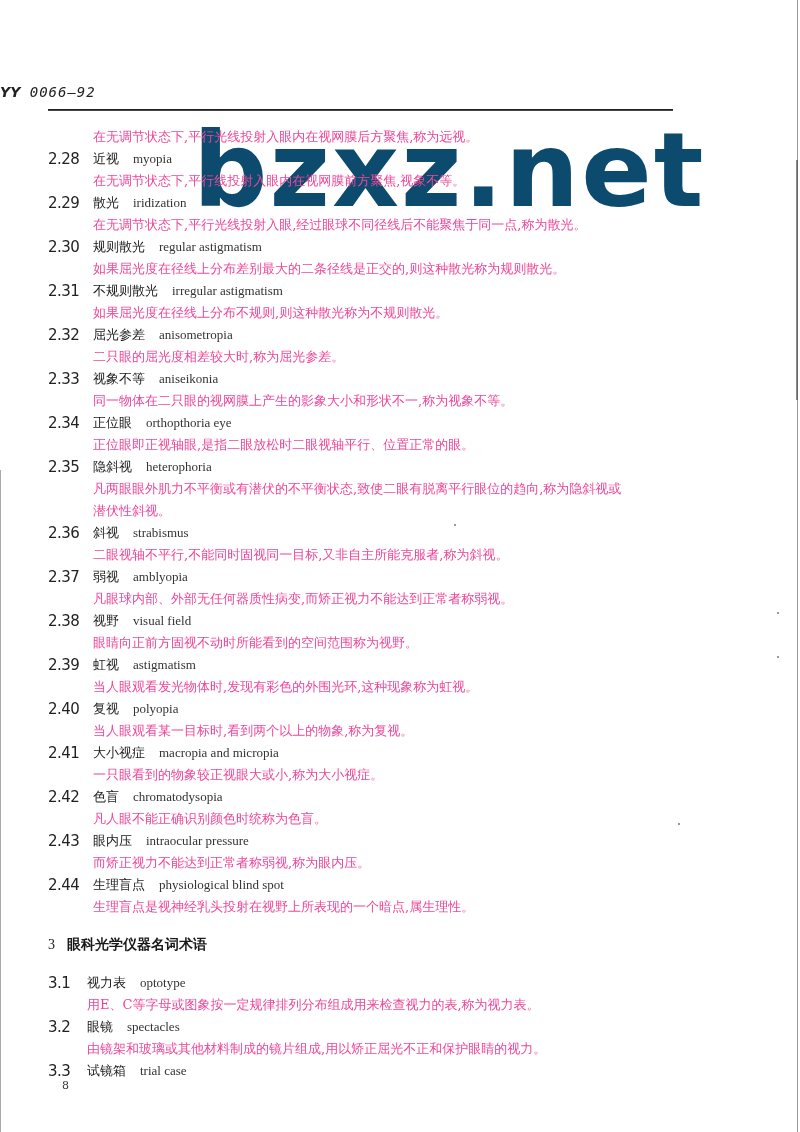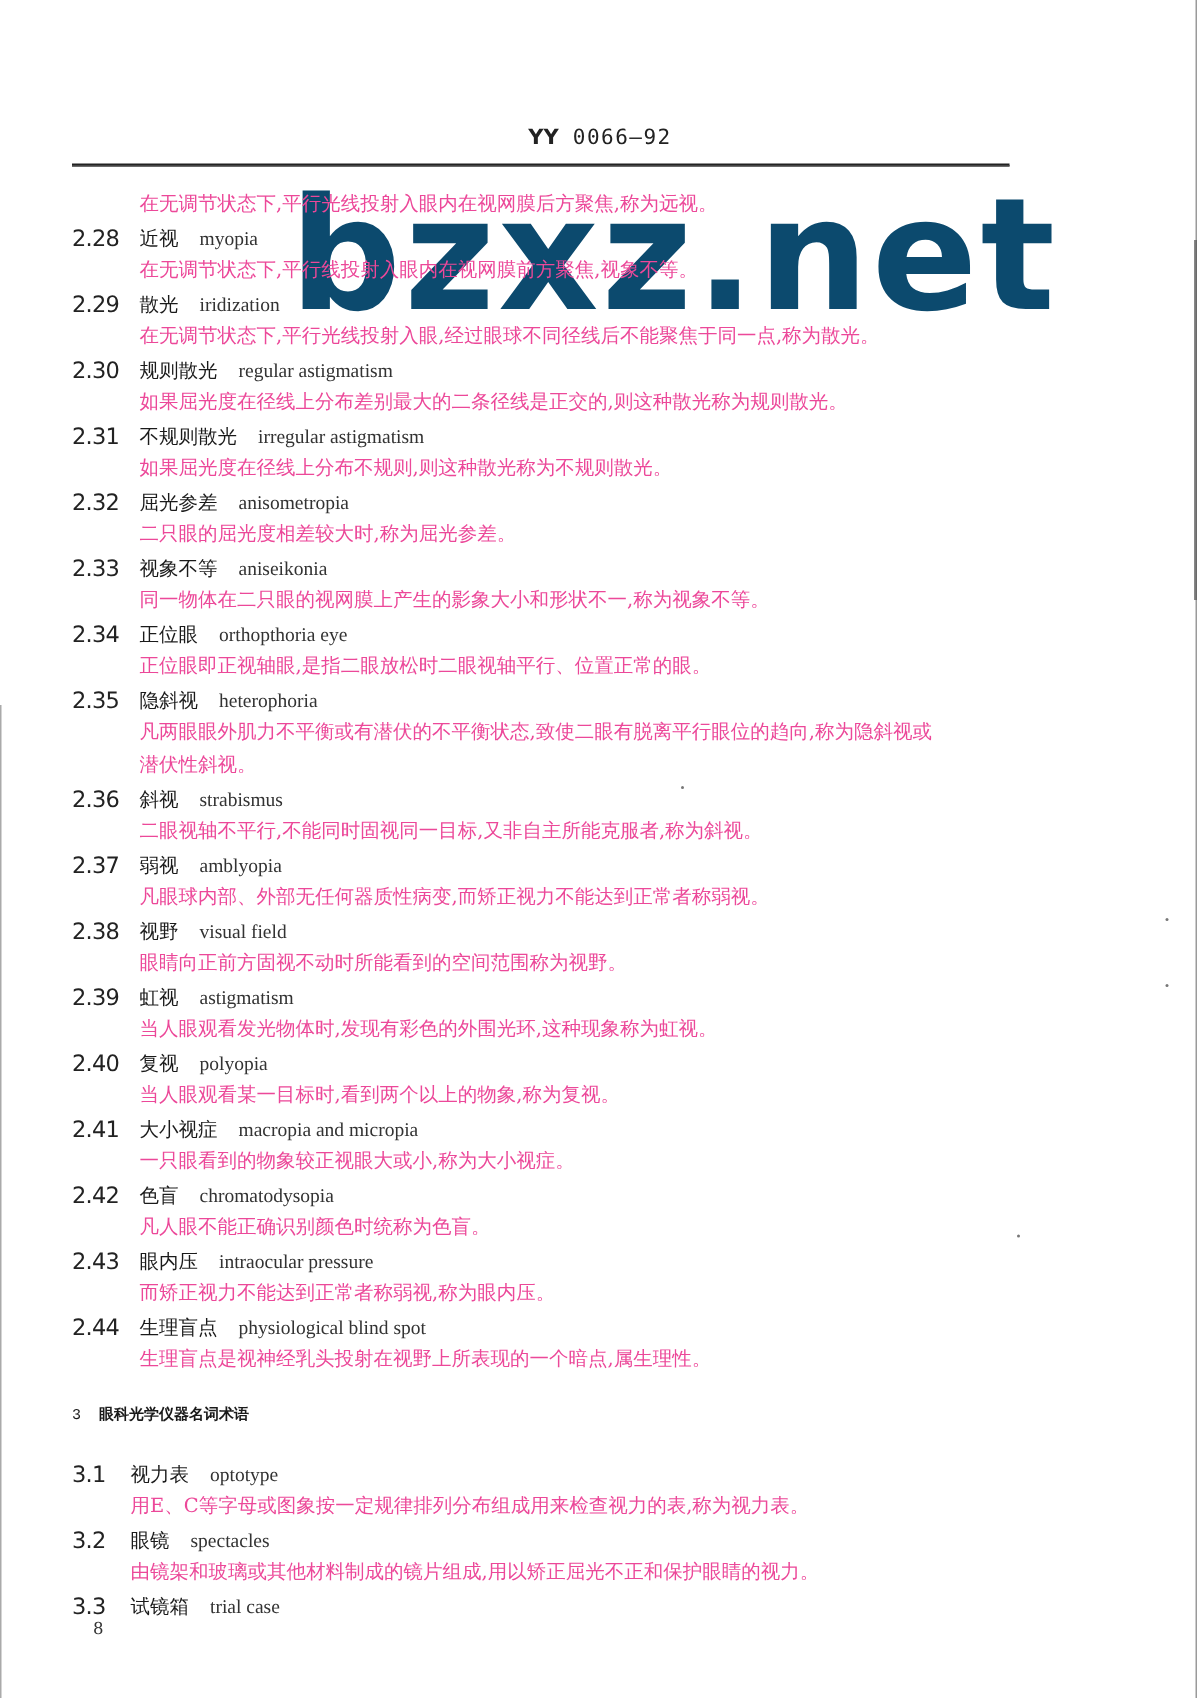--- a/index.html
+++ b/index.html
@@ -4,36 +4,36 @@
 <style>
   html, body { margin: 0; padding: 0; }
   body {
     width: 800px; height: 1132px; background: #ffffff; position: relative; overflow: hidden;
     font-family: "DejaVu Serif", "Liberation Serif", serif; color: #1a1a1a;
   }
   .edge-right { position: absolute; left: 797px; top: 0; width: 1px; height: 1132px; background: #9a9a9a; }
   .edge-right-dark { position: absolute; left: 796px; top: 160px; width: 2px; height: 240px; background: #555; opacity: .7; }
   .edge-left { position: absolute; left: 0; top: 470px; width: 1px; height: 662px; background: #aaa; }
   .header-code {
-    position: absolute; top: 84px; left: 0; width: 800px; text-align: center;
-    font-family: "DejaVu Sans Mono", "Liberation Mono", monospace; font-size: 14px; letter-spacing: 1px; color: #222;
+    position: absolute; top: 84px; left: 0; width: 800px; 
+    font-family: "DejaVu Sans Mono", "Liberation Mono", monospace; font-size: 14px; letter-spacing: 1px; color: #222; font-style: italic;
   }
   .header-code b { font-family: "DejaVu Sans", sans-serif; font-weight: bold; letter-spacing: 0; }
   .header-rule { position: absolute; top: 109px; left: 48px; width: 625px; height: 1px; background: #222; border-bottom: 1px solid #444; }
   .watermark {
     position: absolute; top: 118px; left: 193px; font-family: "DejaVu Sans", sans-serif; font-weight: bold;
     font-size: 104px; line-height: 104px; color: #0c4a6e; letter-spacing: 2px; z-index: 0;
   }
   .content { position: absolute; top: 118px; left: 0; width: 800px; z-index: 1; }
   .line { position: absolute; font-size: 13px; line-height: 18px; white-space: nowrap; }
   .num { position: absolute; left: 48px; font-family: "DejaVu Sans", sans-serif; font-size: 15px; letter-spacing: -0.5px; color: #222; }
   .term-cn { position: absolute; left: 93px; font-size: 13px; }
   .term-en { font-family: "Liberation Serif", serif; font-size: 13px; color: #333; margin-left: 14px; margin-top: 12px; }
   .def { position: absolute; left: 93px; font-size: 13px; color: #ec4899; }
-  .section-title { position: absolute; left: 48px; font-family: Liberation Mono, monospace; font-weight: bold; font-size: 10px; }
+  .section-title { position: absolute; left: 48px; font-family: Liberation Serif, serif; font-weight: bold; font-size: 14px; }
   .section-title .sec-num { font-weight: normal; margin-right: 12px; }
   .page-num { position: absolute; left: 62px; top: 1079px; font-size: 11px; color: #333; }
   .speck { position: absolute; width: 2px; height: 2px; background: #777; border-radius: 1px; }
 </style>
 </head>
 <body>
 
 <div class="edge-right"></div>
 <div class="edge-right-dark"></div>
 <div class="edge-left"></div>

